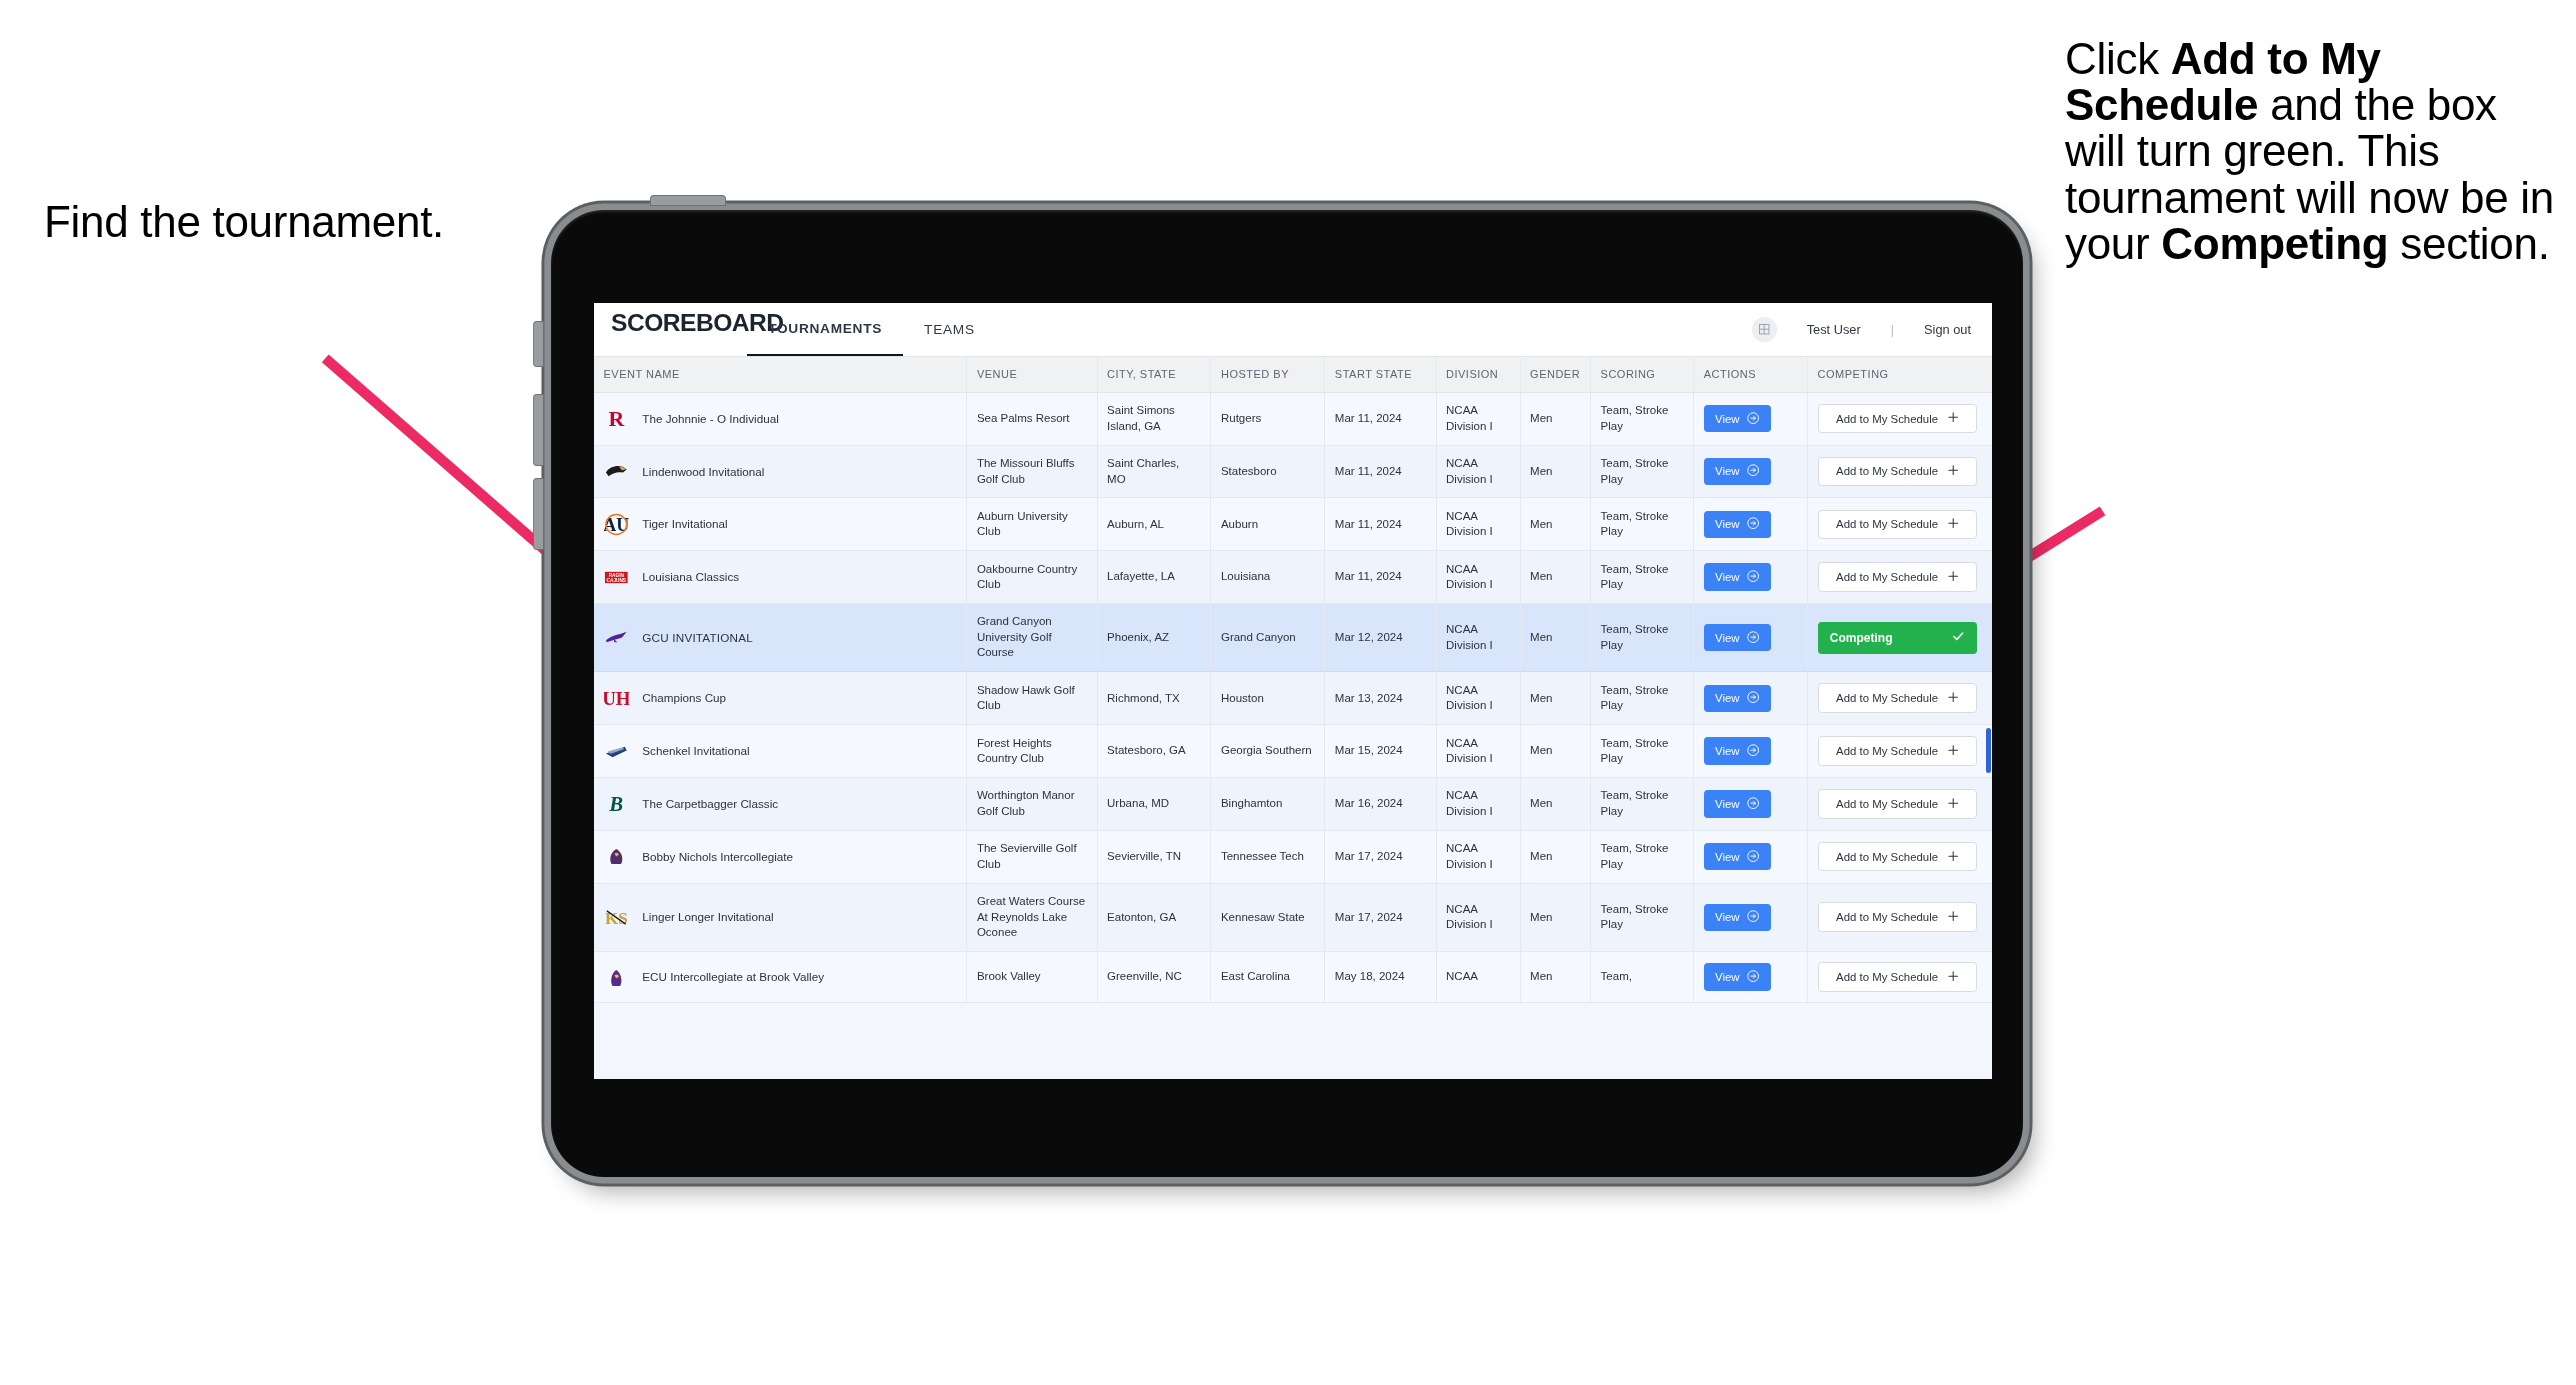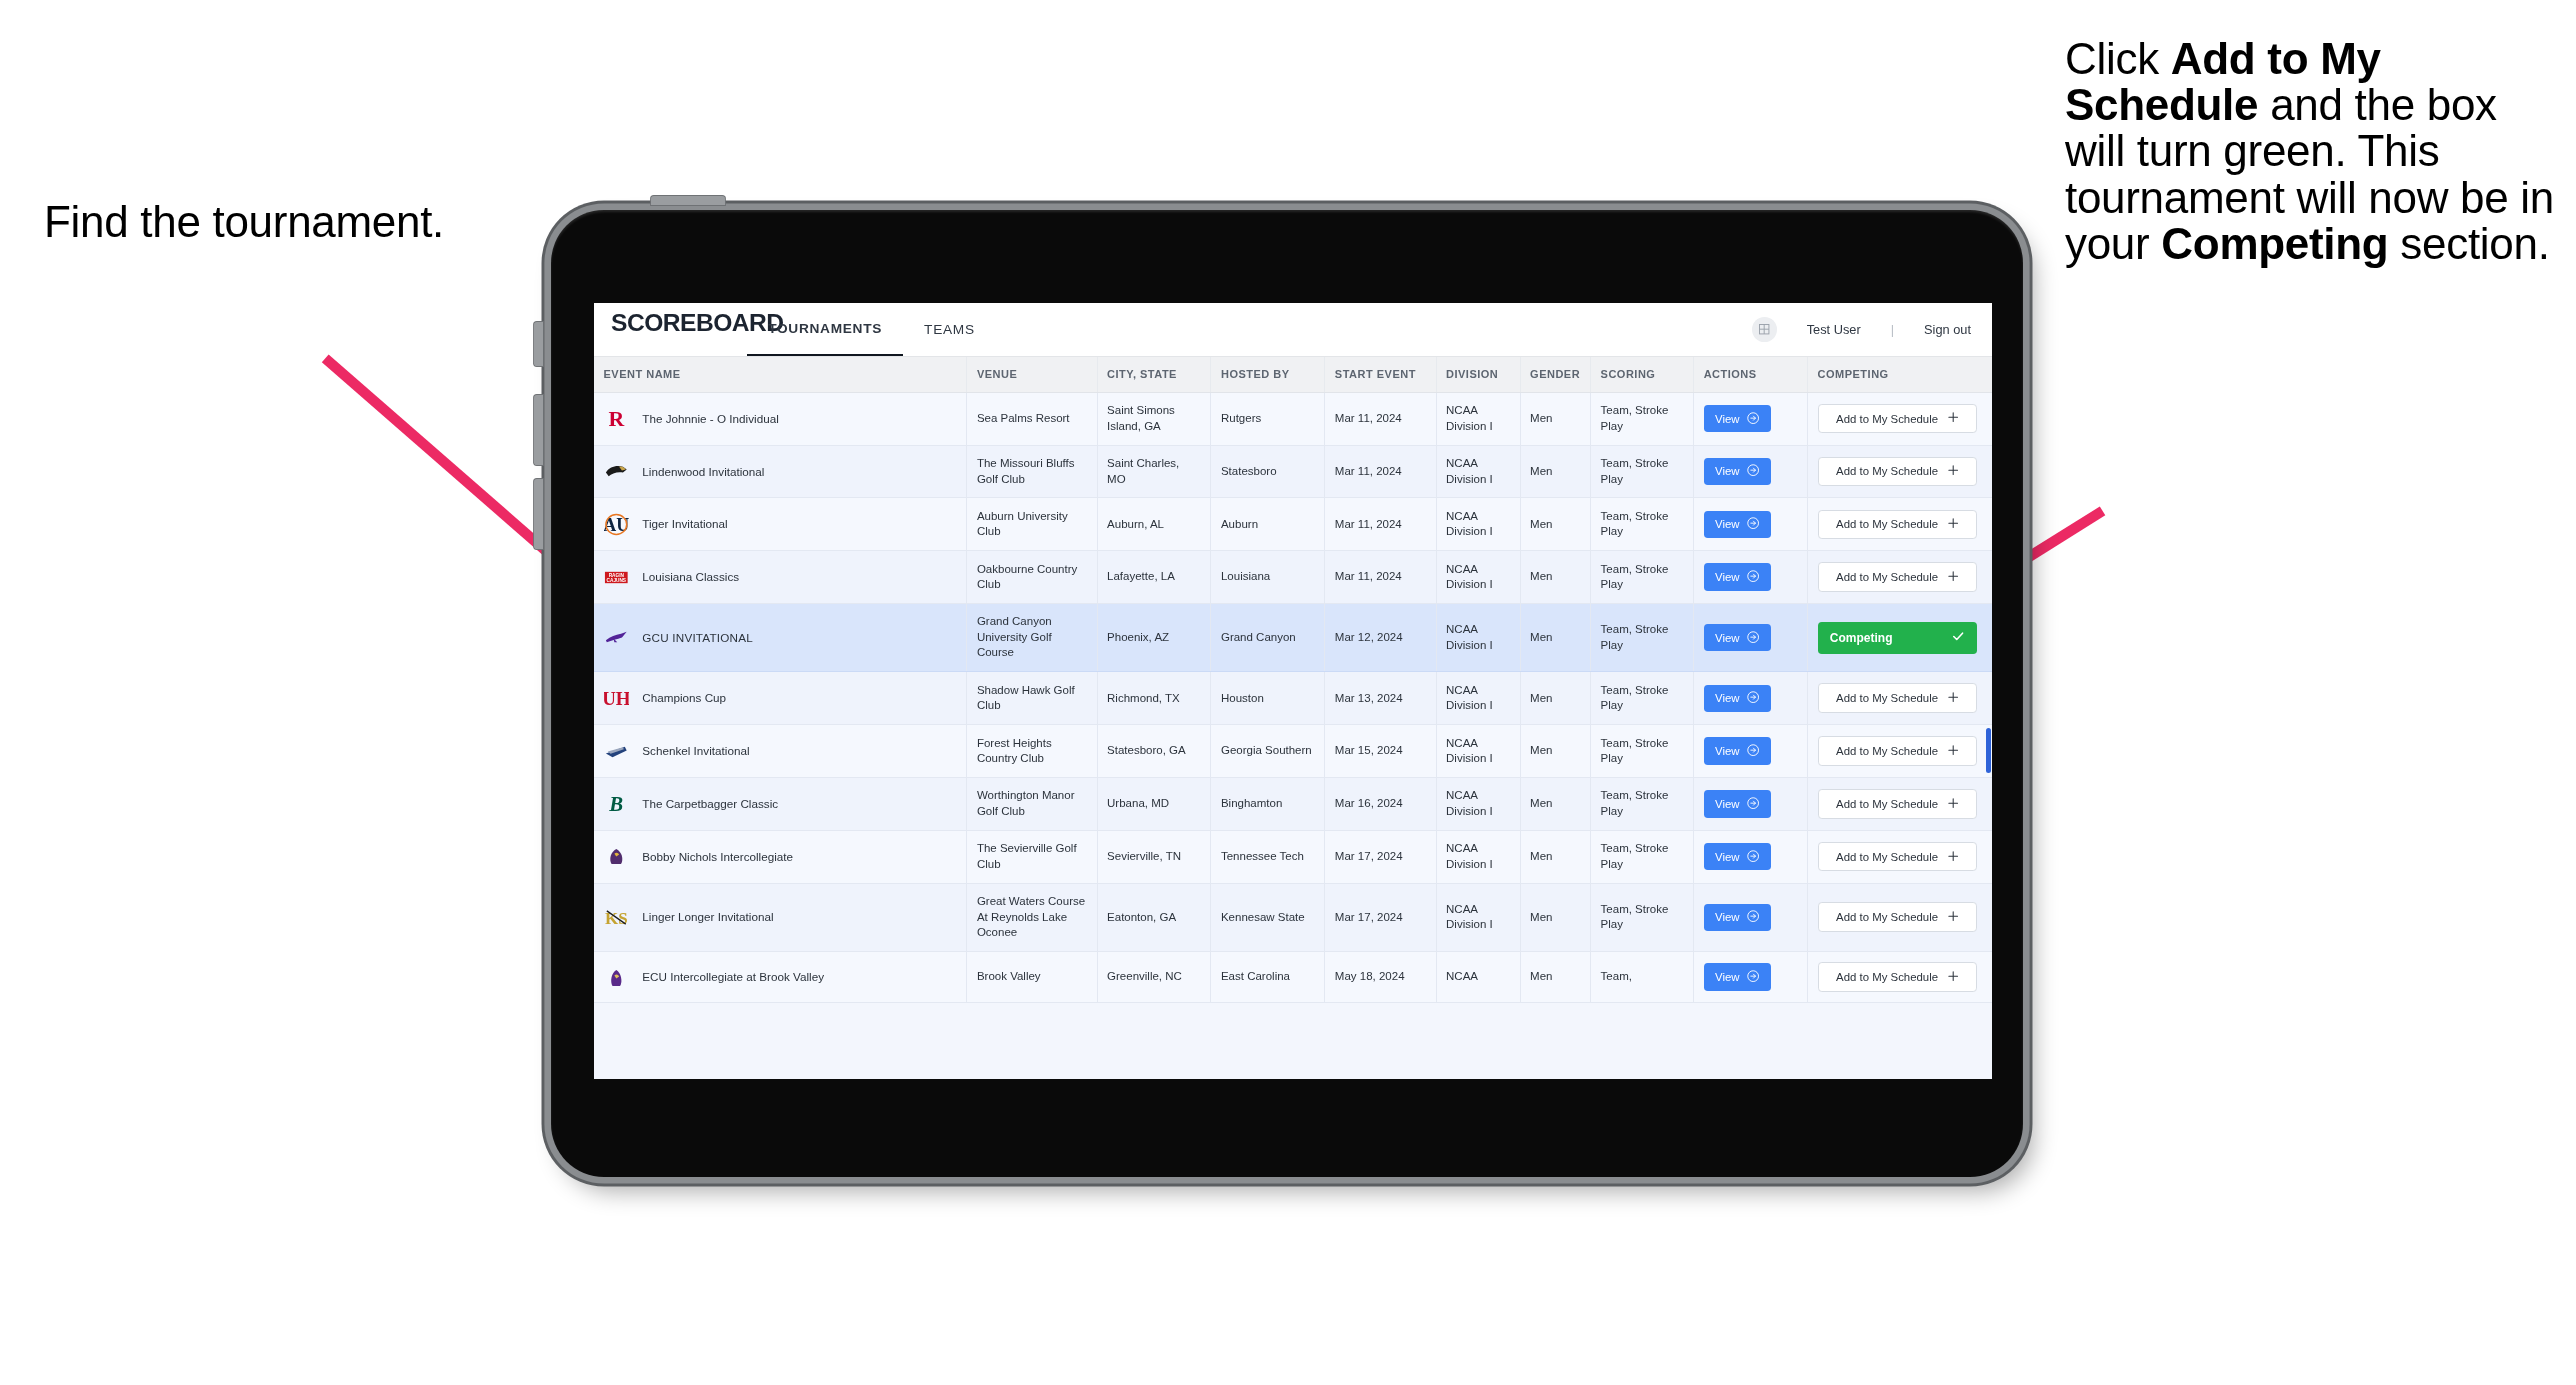--- a/index.html
+++ b/index.html
@@ -69,21 +69,21 @@
             display:flex; align-items:center; justify-content:center; color:#9aa1aa; font-size:11.4px; }
   #userbox .utxt { font-size:12.8px; color:#2f3742; }
   #userbox .sep { color:#b9bec5; font-size:12.8px; }
   #userbox .link { font-size:12.8px; color:#2f3742; cursor:pointer; }
 
   
   #tablewrap { height: calc(776px - 54px); overflow:hidden; position:relative; background:#f3f6fd;}
   table { width:100%; border-collapse:collapse; table-layout:fixed; }
   thead th {
     background:#f0f1f3; color:#5d6570; font-size:11px; letter-spacing:0.5px;
-    font-weight:700; text-align:left; padding:11.4px 9.5px; border-bottom:0.9px solid #e1e4e9;
+    font-weight:400; text-align:left; padding:11.4px 9.5px; border-bottom:0.9px solid #e1e4e9;
     border-right:0.9px solid #e7eaee; white-space:nowrap;margin-top:38px;
   }
   thead th:last-child { border-right:none; }
   tbody td {
     font-size:11.5px; color:#2c333c; padding:10.4px 9.5px; vertical-align:middle;
     border-bottom:0.9px solid #e3e8f2; border-right:0.9px solid #e3e8f2; line-height:1.35;
   }
   tbody td:last-child { border-right:none; }
   tbody tr { background:#f5f8fe; }
   tbody tr:nth-child(even) { background:#eff3fc; }
@@ -197,21 +197,21 @@
               <col class="c-score">
             <col class="c-act">
               <col class="c-comp">
           </colgroup>
           <thead>
             <tr>
               <th>EVENT NAME</th>
               <th>VENUE</th>
               <th>CITY, STATE</th>
               <th>HOSTED BY</th>
-              <th>START EVENT</th>
+              <th>START STATE</th>
               <th>DIVISION</th>
               <th>GENDER</th>
               <th>SCORING</th>
               <th>ACTIONS</th>
               <th>COMPETING</th>
             </tr>
           </thead>
           <tbody id="tbody">
               <tr>
                 <td>

